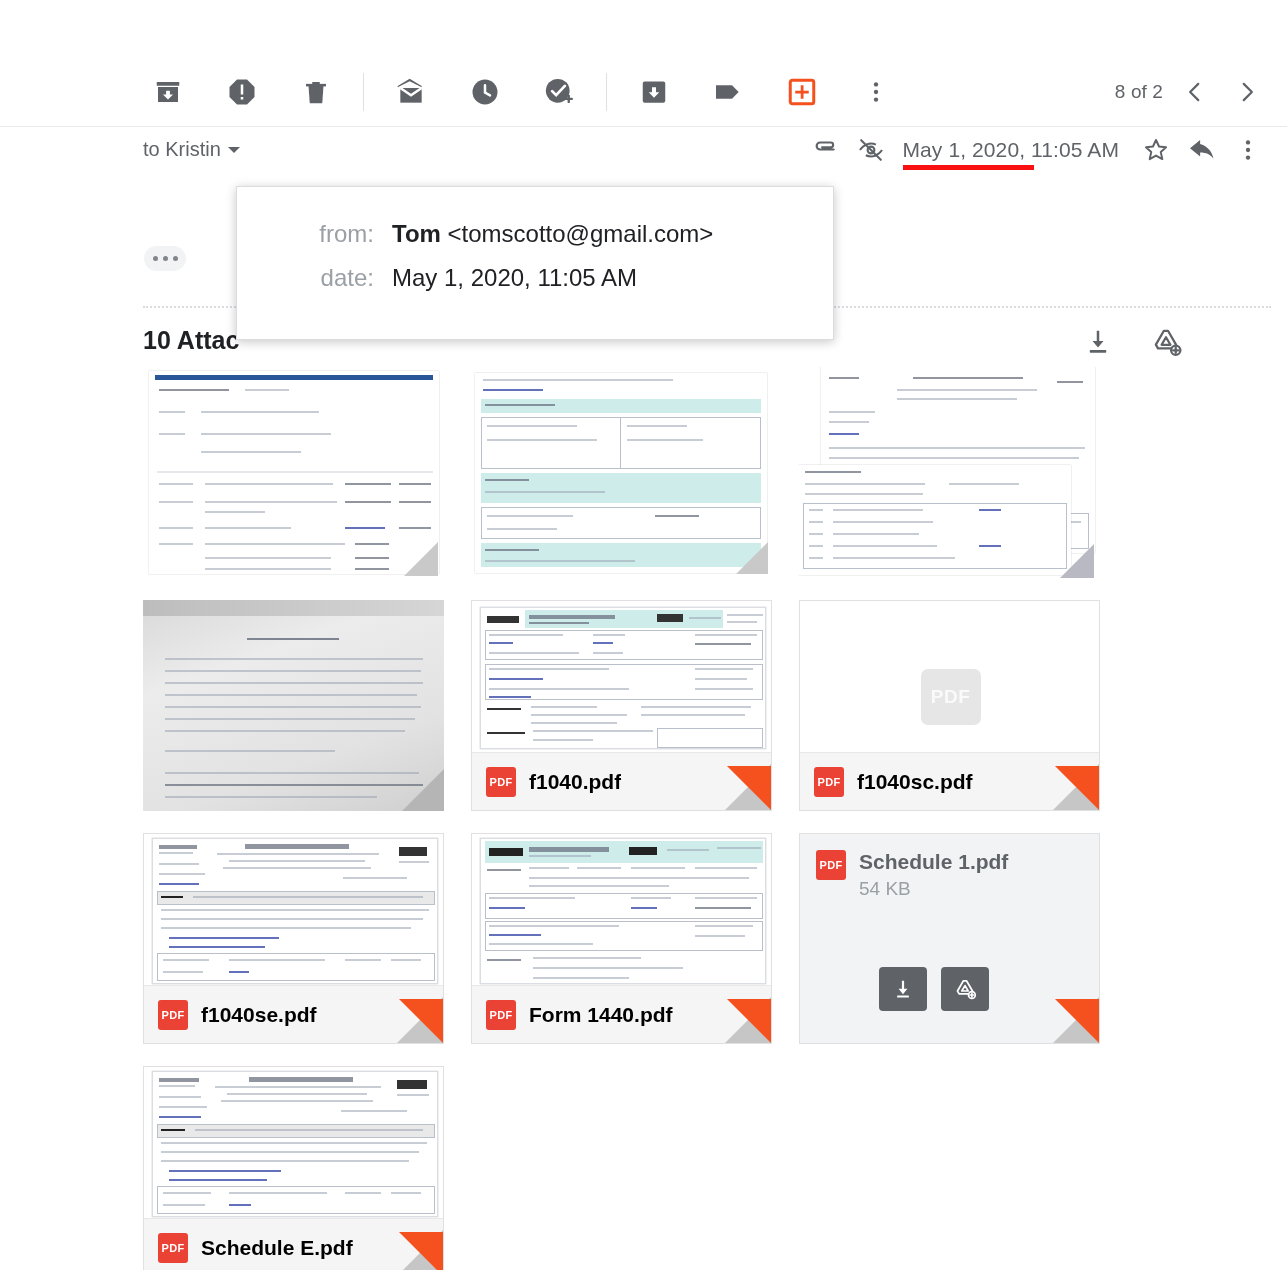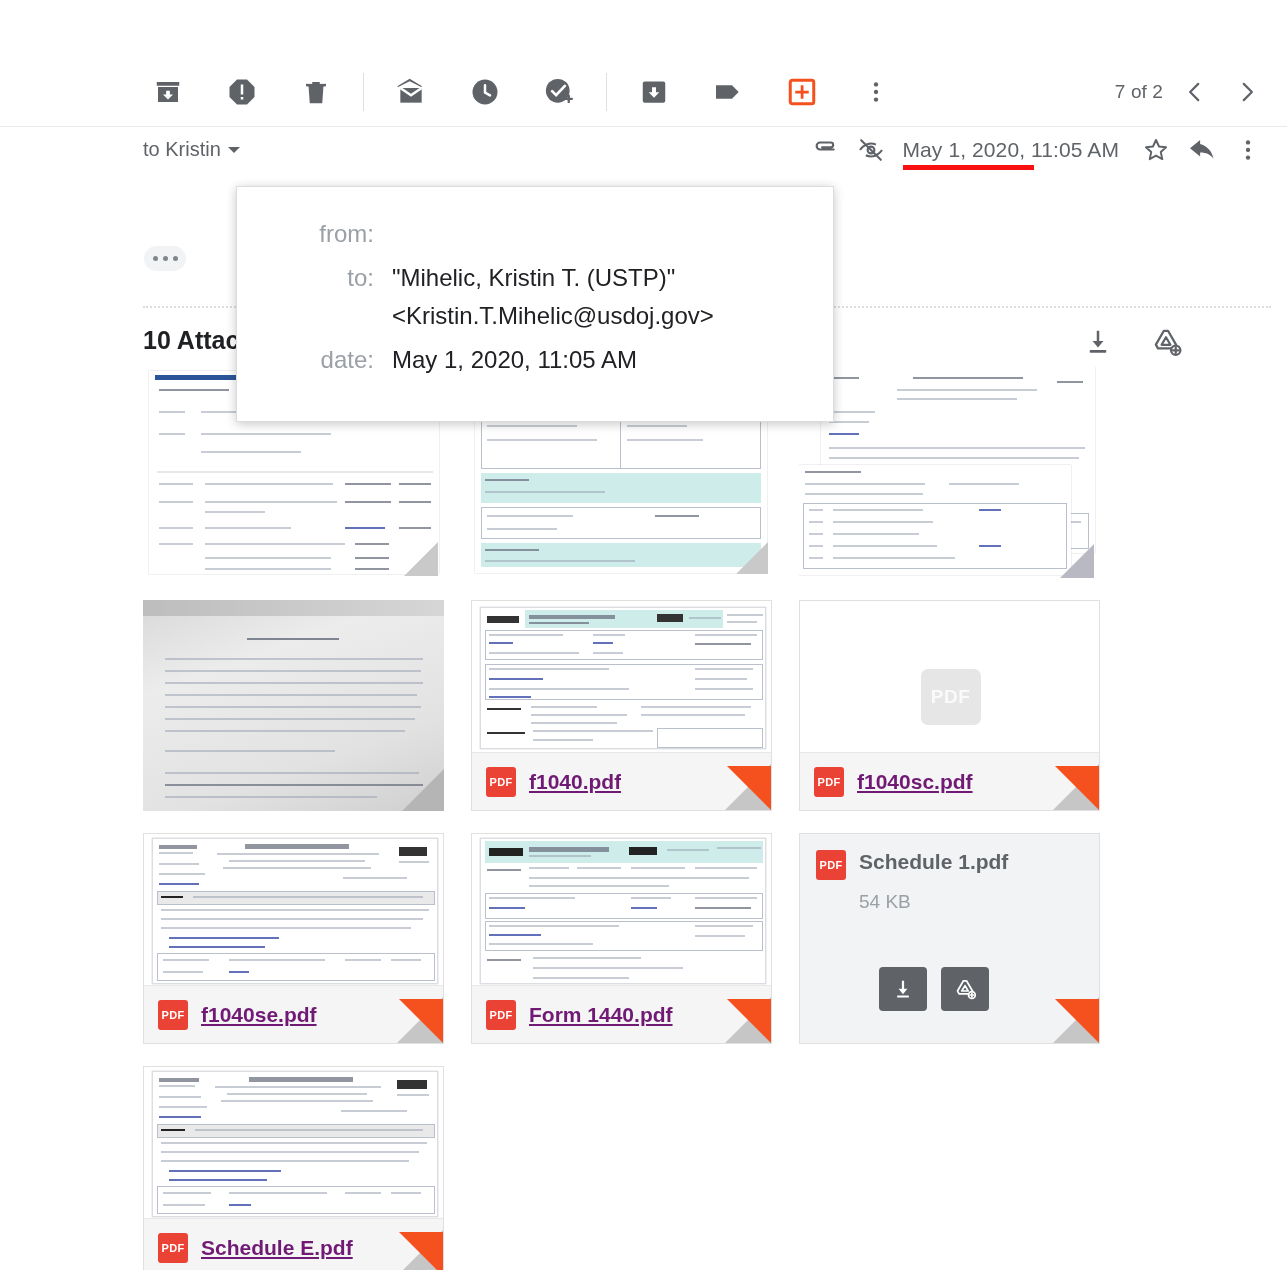--- a/index.html
+++ b/index.html
@@ -225,24 +225,23 @@
     display: flex; align-items: center; justify-content: center;
     color: #fff;
     font-size: 11px;
     font-weight: bold;
     letter-spacing: .3px;
     flex: 0 0 auto;
   }
   .cap-name {
     font-size: 21px;
     font-weight: bold;
-    color: #701a75;
+    color: #000000;
     white-space: nowrap;
     overflow: hidden;
-    text-decoration: underline;
   }
 
   
   .corner-grey {
     position: absolute;
     right: 0; bottom: 0;
     width: 0; height: 0;
     border-bottom: 46px solid #c6c6c6;
     border-left: 46px solid transparent;
   }
@@ -269,21 +268,21 @@
     letter-spacing: .5px;
   }
 
   
   .tile.hovered { background: #f1f3f4; border-color: #e0e0e0; }
   .hov-head {
     position: absolute;
     left: 16px; top: 16px;
     display: flex; align-items: flex-start; gap: 13px;
   }
-  .hov-meta { display: flex; flex-direction: column; gap: 17px; }
+  .hov-meta { display: flex; flex-direction: column; gap: 4px; }
   .hov-name {
     font-size: 21px; font-weight: bold; color: #5f6368;
     white-space: nowrap;
   }
   .hov-size { font-size: 19px; color: #9aa0a6; }
   .hov-btns {
     position: absolute;
     left: 79px; bottom: 32px;
     display: flex; gap: 14px;
   }
@@ -418,21 +417,21 @@
   <div class="tb-icon">
     <svg width="26" height="26" viewBox="0 0 24 24" fill="#5f6368">
       <circle cx="12" cy="5" r="2"></circle>
         <circle cx="12" cy="12" r="2"></circle>
         <circle cx="12" cy="19" r="2"></circle>
     </svg>
   </div>
 
   <div class="tb-spacer"></div>
 
-  <div class="pagecount">7 of 2</div>
+  <div class="pagecount">8 of 2</div>
 
   <div class="chev">
     <svg width="26" height="26" viewBox="0 0 24 24" fill="none" stroke="#5f6368" stroke-width="2">
       <path d="M15 4.5L7.5 12 15 19.5" stroke-linecap="round" stroke-linejoin="round"></path>
     </svg>
   </div>
   <div class="chev">
     <svg width="26" height="26" viewBox="0 0 24 24" fill="none" stroke="#5f6368" stroke-width="2">
       <path d="M9 4.5L16.5 12 9 19.5" stroke-linecap="round" stroke-linejoin="round"></path>
     </svg>
@@ -863,25 +862,19 @@
       </div>
       <div class="corner-grey"></div>
       <div class="corner-orange"></div>
     </div>
   </div>
 </div>
 
 <div class="tooltip">
   <div class="tt-row">
     <div class="tt-label">from:</div>
-  </div>
-  <div class="tt-row">
-    <div class="tt-label">to:</div>
-    <div class="tt-val">
-      <div>"Mihelic, Kristin T. (USTP)"</div>
-      <div>&lt;Kristin.T.Mihelic@usdoj.gov&gt;</div>
-    </div>
+    <div class="tt-val"><span class="bold">Tom</span><span> &lt;tomscotto@gmail.com&gt;</span></div>
   </div>
   <div class="tt-row">
     <div class="tt-label">date:</div>
     <div class="tt-val">May 1, 2020, 11:05 AM</div>
   </div>
 </div>
 
 </body></html>

